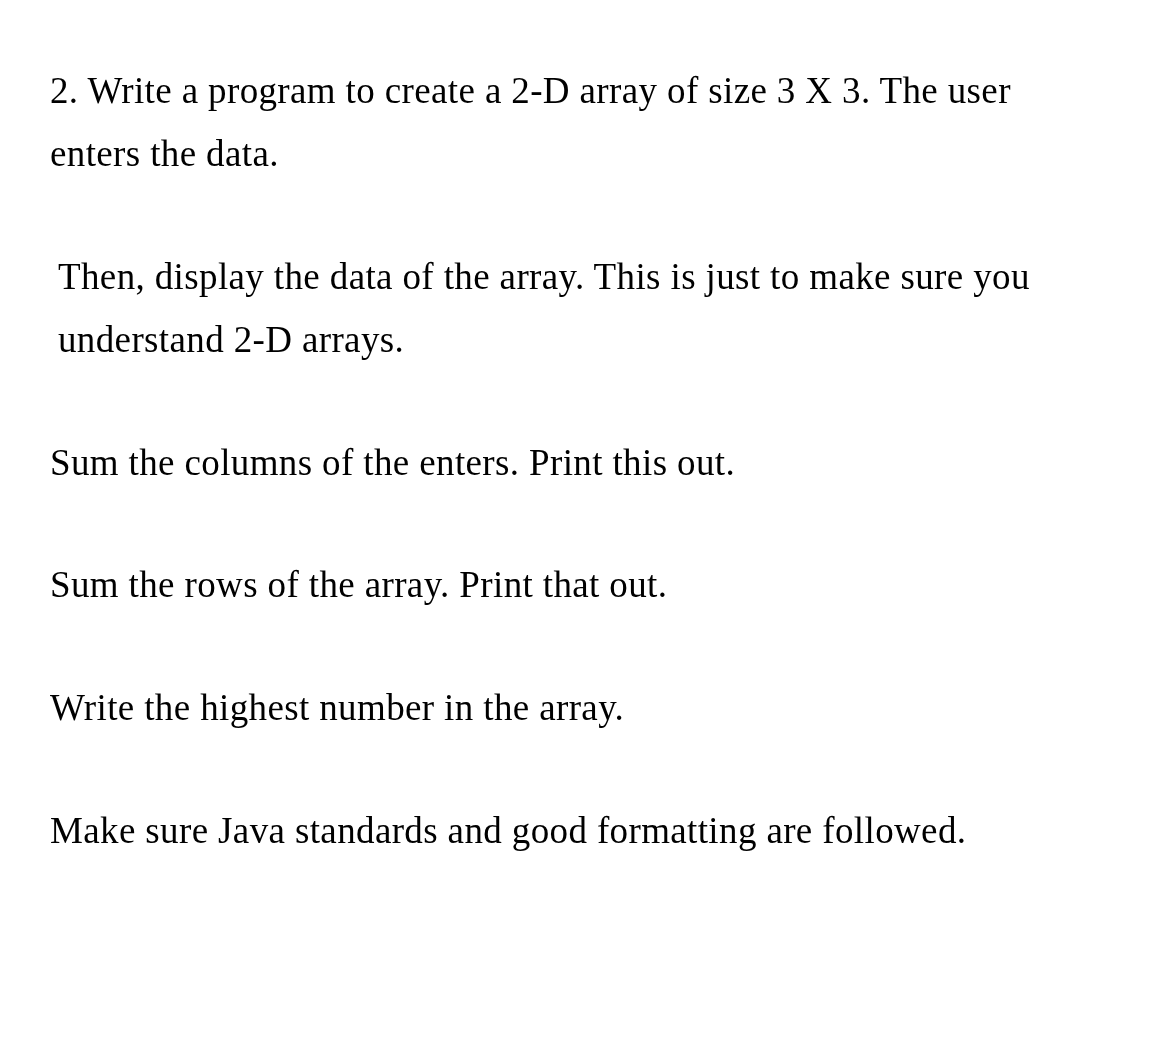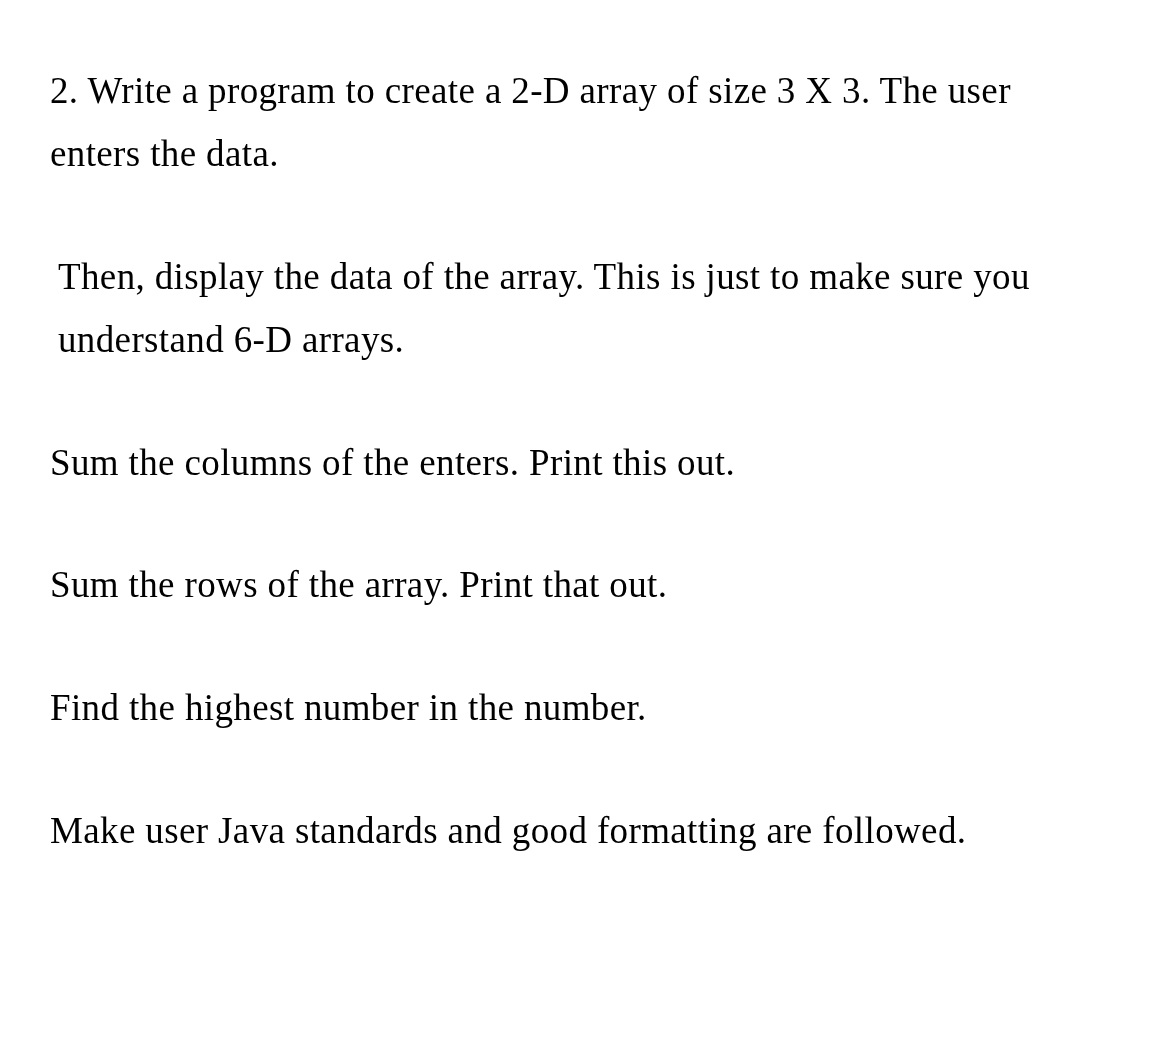--- a/index.html
+++ b/index.html
@@ -29,30 +29,30 @@
     }
   </style>
 </head>
 <body>
 
 <div class="paragraph">
   <span>2. Write a program to create a 2-D array of size 3 X 3.  The user enters the data.</span>
 </div>
 
 <div class="paragraph indent">
-  <span>  Then, display the data of the array.   This is just to make sure you understand 6-D arrays.</span>
+  <span>  Then, display the data of the array.   This is just to make sure you understand 2-D arrays.</span>
 </div>
 
 <div class="paragraph">
   <span>Sum the  columns of the enters.   Print this out.</span>
 </div>
 
 <div class="paragraph">
   <span>Sum the rows of the array.  Print that out.</span>
 </div>
 
 <div class="paragraph">
-  <span>Find the highest number in the number.</span>
+  <span>Write the highest number in the array.</span>
 </div>
 
 <div class="paragraph">
-  <span>Make user Java standards and good formatting are followed.</span>
+  <span>Make sure Java standards and good formatting are followed.</span>
 </div>
 
 </body></html>

